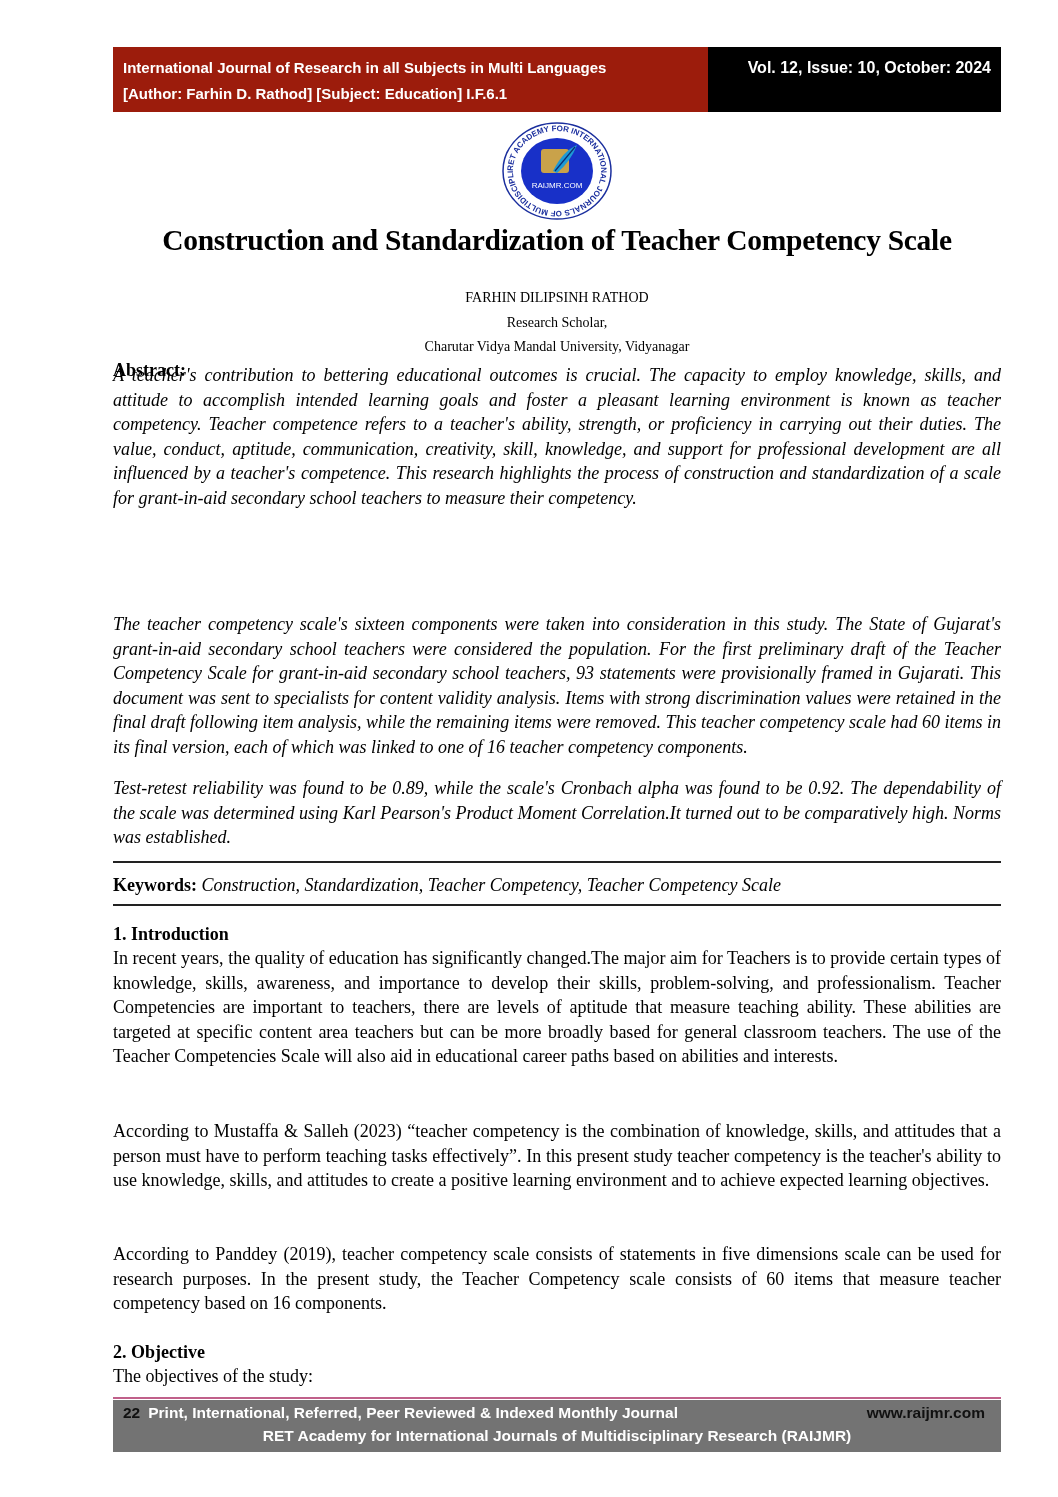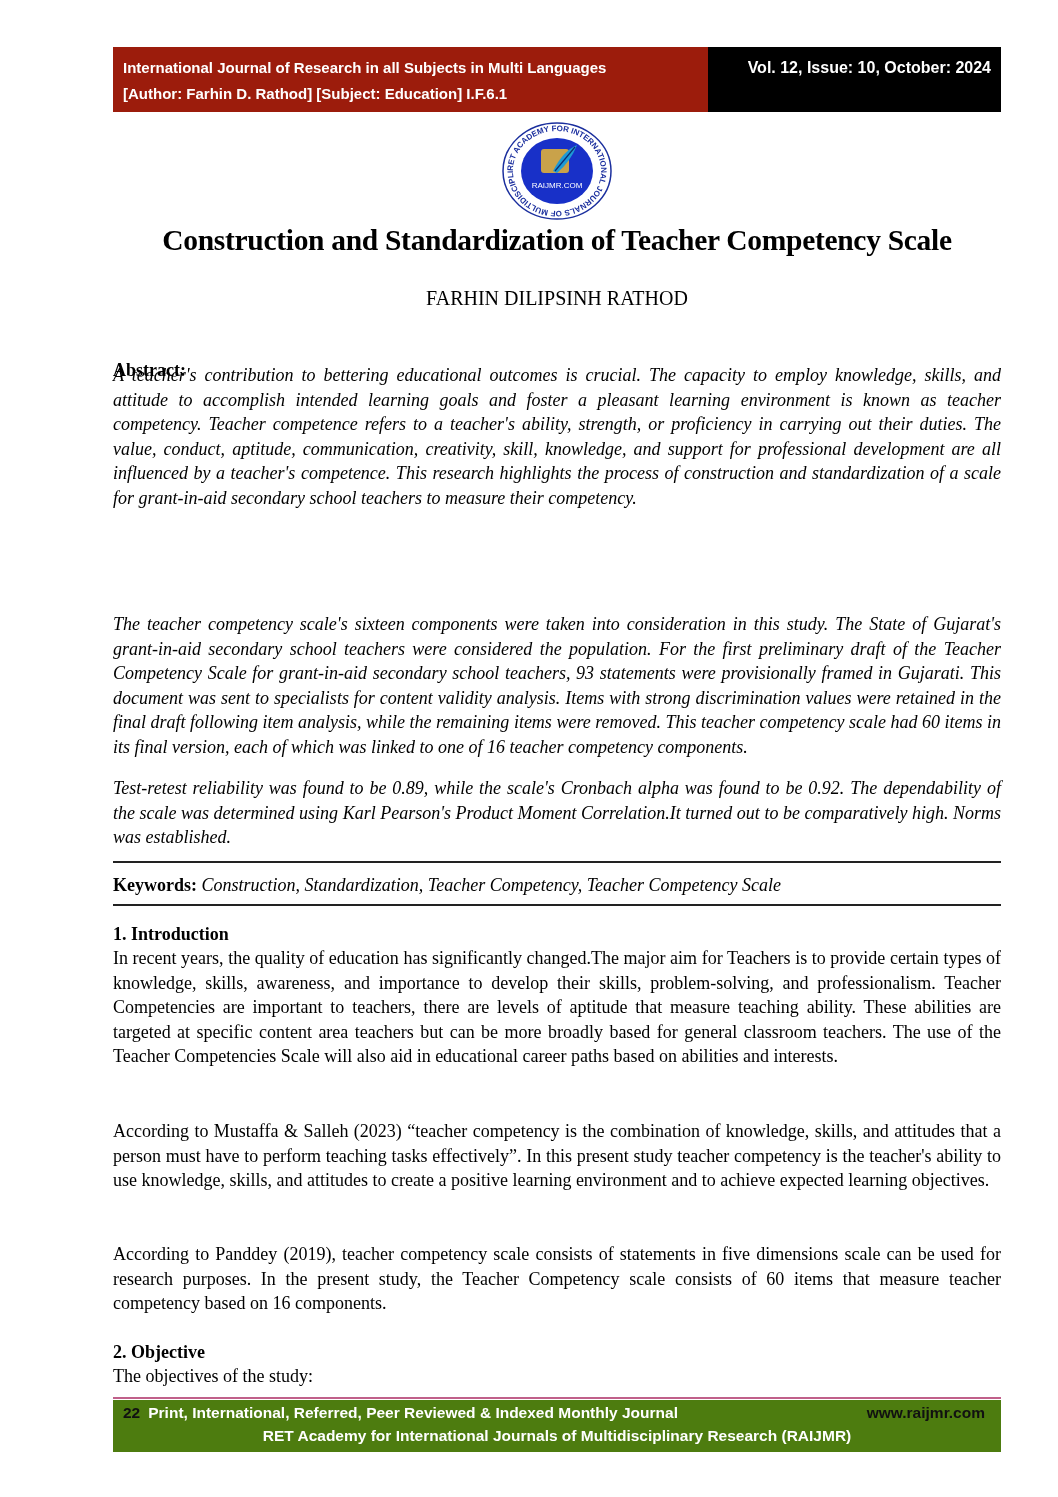--- a/index.html
+++ b/index.html
@@ -6,21 +6,21 @@
   body { width: 1058px; height: 1497px; position: relative; overflow: hidden; font-family: "Liberation Serif", serif; color: #000; }
 
   .header { position: absolute; left: 113px; top: 47px; width: 888px; height: 65px; display: flex; }
   .header-left { background: #9c1c0c; width: 595px; height: 65px; color: #fff; font-family: "Liberation Sans", sans-serif; font-weight: bold; font-size: 15px; box-sizing: border-box; padding: 8px 0 0 10px; line-height: 26px; }
   .header-right { background: #000; flex: 1; height: 65px; color: #fff; font-family: "Liberation Sans", sans-serif; font-weight: bold; font-size: 16px; box-sizing: border-box; padding: 8px 10px 0 0; line-height: 26px; text-align: right; }
 
   .logo { position: absolute; left: 501px; top: 121px; width: 112px; height: 100px; }
 
   .title { position: absolute; left: 113px; top: 224px; width: 888px; text-align: center; font-weight: bold; font-size: 29.5px; letter-spacing: -0.3px; }
 
-  .author-block { position: absolute; left: 113px; top: 286px; width: 888px; text-align: center; font-size: 20px; line-height: 24.5px; }
+  .author-block { position: absolute; left: 113px; top: 286px; width: 888px; text-align: center; font-size: 14px; line-height: 24.5px; }
 
   .body-text { position: absolute; left: 113px; width: 888px; font-size: 18px; line-height: 24.5px; text-align: justify; }
   .italic { font-style: italic; }
   .bold { font-weight: bold; }
 
   .abstract-head { top: 358px; }
   .abs1 { top: 363px; }
   .abs2 { top: 588px; margin-top: 24px; }
   .abs3 { top: 776px; }
 
@@ -31,21 +31,21 @@
   .keywords { top: 873px; }
 
   .intro-head { top: 922px; }
   .intro-p1 { top: 946px; }
   .intro-p2 { top: 1119px; }
   .intro-p3 { top: 1242px; }
   .obj-head { top: 1340px; }
   .obj-p1 { top: 1364px; }
 
   .footer-rule { position: absolute; left: 113px; top: 1397px; width: 888px; height: 2px; background: #c0608a; }
-  .footer { position: absolute; left: 113px; top: 1400px; width: 888px; height: 52px; background: #4d7c0f; font-family: "Liberation Sans", sans-serif; font-weight: bold; font-size: 15.5px; color: #fff; }
+  .footer { position: absolute; left: 113px; top: 1400px; width: 888px; height: 52px; background: #737373; font-family: "Liberation Sans", sans-serif; font-weight: bold; font-size: 15.5px; color: #fff; }
   .footer-line1 { position: absolute; left: 10px; top: 4px; right: 16px; display: flex; }
   .page-num { color: #111; margin-right: 8px; }
   .footer-url { color: #111; margin-left: auto; }
   .footer-line2 { position: absolute; left: 0; right: 0; top: 27px; text-align: center; }
 </style>
 </head>
 <body>
 
 <div class="header">
   <div class="header-left">
@@ -71,20 +71,22 @@
     <path d="M 52 50 Q 62 30 76 24 Q 70 40 56 52 Z" fill="#1e9ad6"></path>
     <path d="M 54 50 L 74 26" stroke="#0c2a6e" stroke-width="1.2"></path>
     <text x="56" y="67" text-anchor="middle" font-family="Liberation Sans, sans-serif" font-size="8" fill="#ffffff">RAIJMR.COM</text>
   </svg>
 </div>
 
 <div class="title">Construction and Standardization of Teacher Competency Scale</div>
 
 <div class="author-block">
   <div>FARHIN DILIPSINH RATHOD</div>
+  <div>Research Scholar,</div>
+  <div>Charutar Vidya Mandal University, Vidyanagar</div>
 </div>
 
 <div class="body-text bold abstract-head">Abstract:</div>
 <div class="body-text italic abs1">A teacher's contribution to bettering educational outcomes is crucial. The capacity to employ knowledge, skills, and attitude to accomplish intended learning goals and foster a pleasant learning environment is known as teacher competency. Teacher competence refers to a teacher's ability, strength, or proficiency in carrying out their duties. The value, conduct, aptitude, communication, creativity, skill, knowledge, and support for professional development are all influenced by a teacher's competence. This research highlights the process of construction and standardization of a scale for grant-in-aid secondary school teachers to measure their competency.</div>
 <div class="body-text italic abs2">The teacher competency scale's sixteen components were taken into consideration in this study. The State of Gujarat's grant-in-aid secondary school teachers were considered the population. For the first preliminary draft of the Teacher Competency Scale for grant-in-aid secondary school teachers, 93 statements were provisionally framed in Gujarati. This document was sent to specialists for content validity analysis. Items with strong discrimination values were retained in the final draft following item analysis, while the remaining items were removed. This teacher competency scale had 60 items in its final version, each of which was linked to one of 16 teacher competency components.</div>
 <div class="body-text italic abs3">Test-retest reliability was found to be 0.89, while the scale's Cronbach alpha was found to be 0.92. The dependability of the scale was determined using Karl Pearson's Product Moment Correlation.It turned out to be comparatively high. Norms was established.</div>
 
 <div class="rule rule1"></div>
 <div class="body-text keywords"><span class="bold">Keywords:</span><span class="italic"> Construction, Standardization, Teacher Competency, Teacher Competency Scale</span></div>
 <div class="rule rule2"></div>

